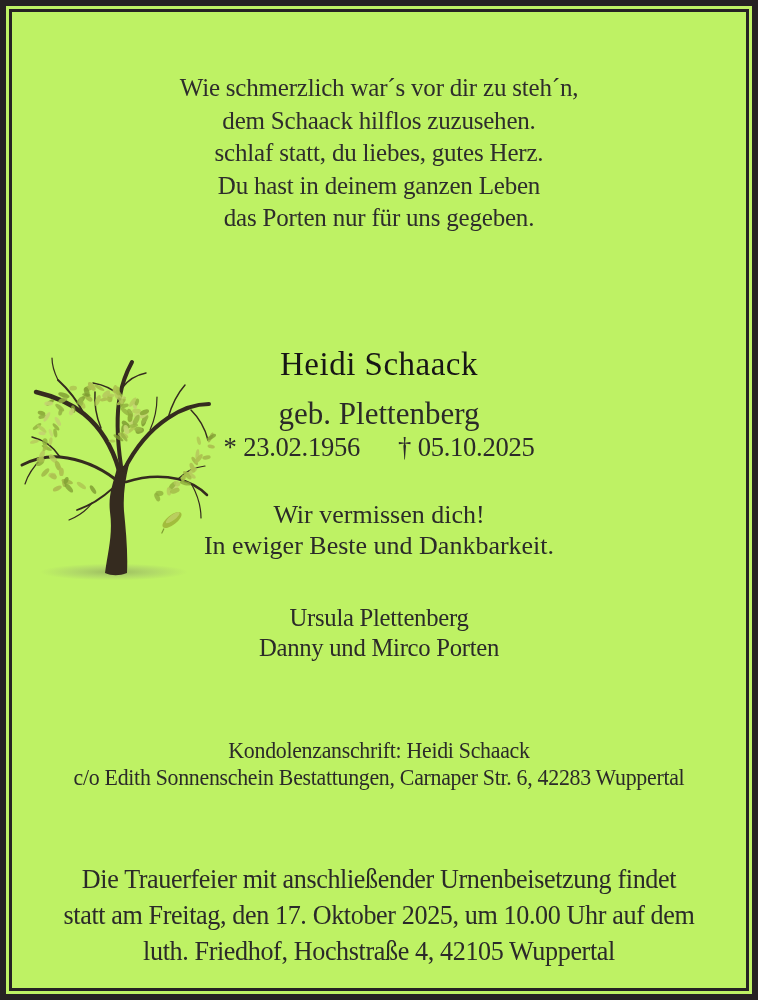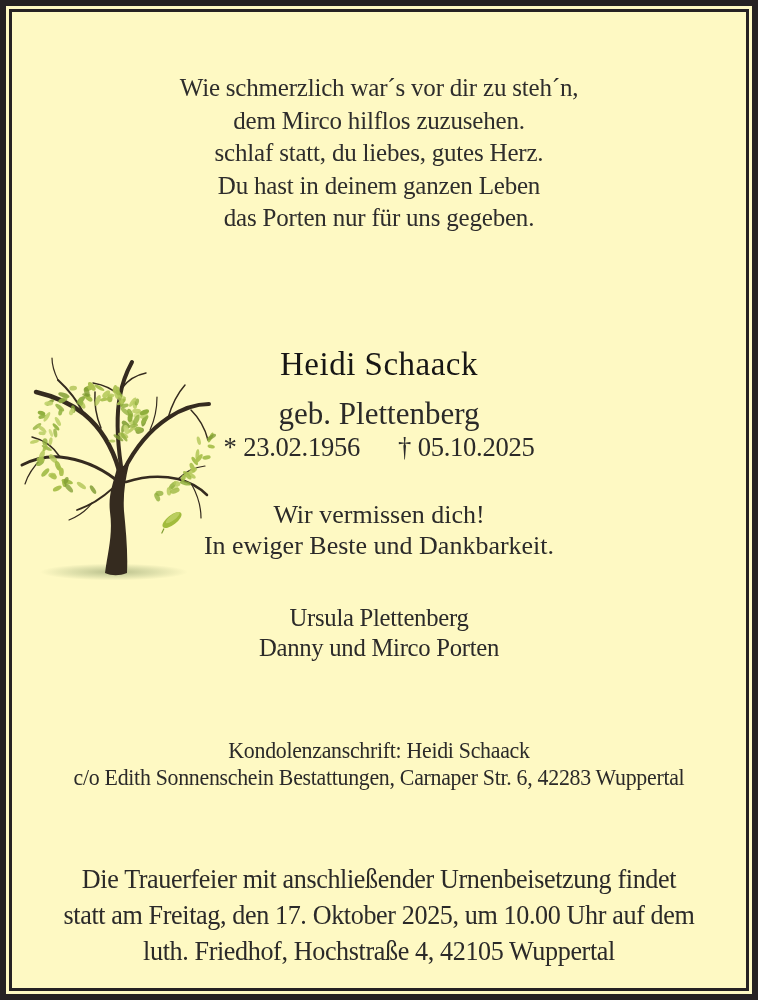--- a/index.html
+++ b/index.html
@@ -1,20 +1,20 @@
 <!DOCTYPE html>
 <html><head>
 <meta charset="utf-8">
 <title>Traueranzeige</title>
 <style>
   html,body{margin:0;padding:0;background:#ffffff;}
   .page{
     position:relative;
     width:758px;height:1000px;
-    background:#fef9c3;
+    background:#bef264;
     overflow:hidden;
     font-family:"Liberation Serif","DejaVu Serif",serif;
     color:#2b2a29;
   }
   .frame-outer{position:absolute;inset:0;border:6px solid #262223;pointer-events:none;}
   .frame-inner{position:absolute;inset:9px;border:3px solid #262223;pointer-events:none;}
 
   .tblock{position:absolute;left:0;right:0;text-align:center;}
   .narrow{transform:scaleX(0.95);transform-origin:50% 50%;}
 
@@ -199,21 +199,21 @@
 
     <g transform="rotate(-38 166 174)">
       <ellipse cx="166" cy="174" rx="11.5" ry="4.8" fill="#a2bc3d"></ellipse>
       <ellipse cx="168" cy="172.6" rx="8.5" ry="2.6" fill="#c0d268" opacity="0.8"></ellipse>
       <path d="M154,176 L150,178" stroke="#7f9c33" stroke-width="1.2" fill="none" stroke-linecap="round"></path>
     </g>
   </svg>
 
   <div class="tblock poem">
     <div>Wie schmerzlich war´s vor dir zu steh´n,</div>
-    <div>dem Mirco hilflos zuzusehen.</div>
+    <div>dem Schaack hilflos zuzusehen.</div>
     <div>schlaf statt, du liebes, gutes Herz.</div>
     <div>Du hast in deinem ganzen Leben</div>
     <div>das Porten nur für uns gegeben.</div>
   </div>
 
   <div class="tblock name">Heidi Schaack</div>
   <div class="tblock maiden">geb. Plettenberg</div>
 
   <div class="tblock dates narrow">
     <span class="datepart"><span class="sym">*</span><span>23.02.1956</span></span><span class="gap"></span><span class="datepart"><span class="sym">†</span><span>05.10.2025</span></span>

